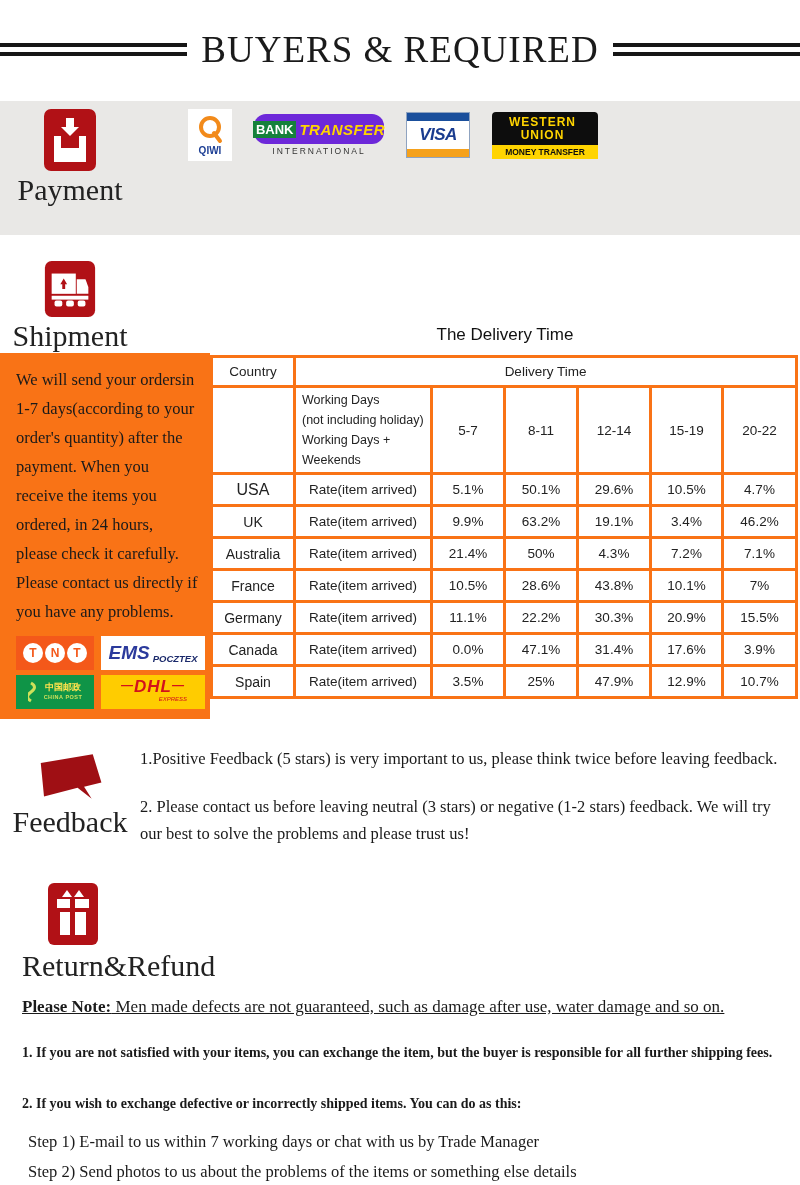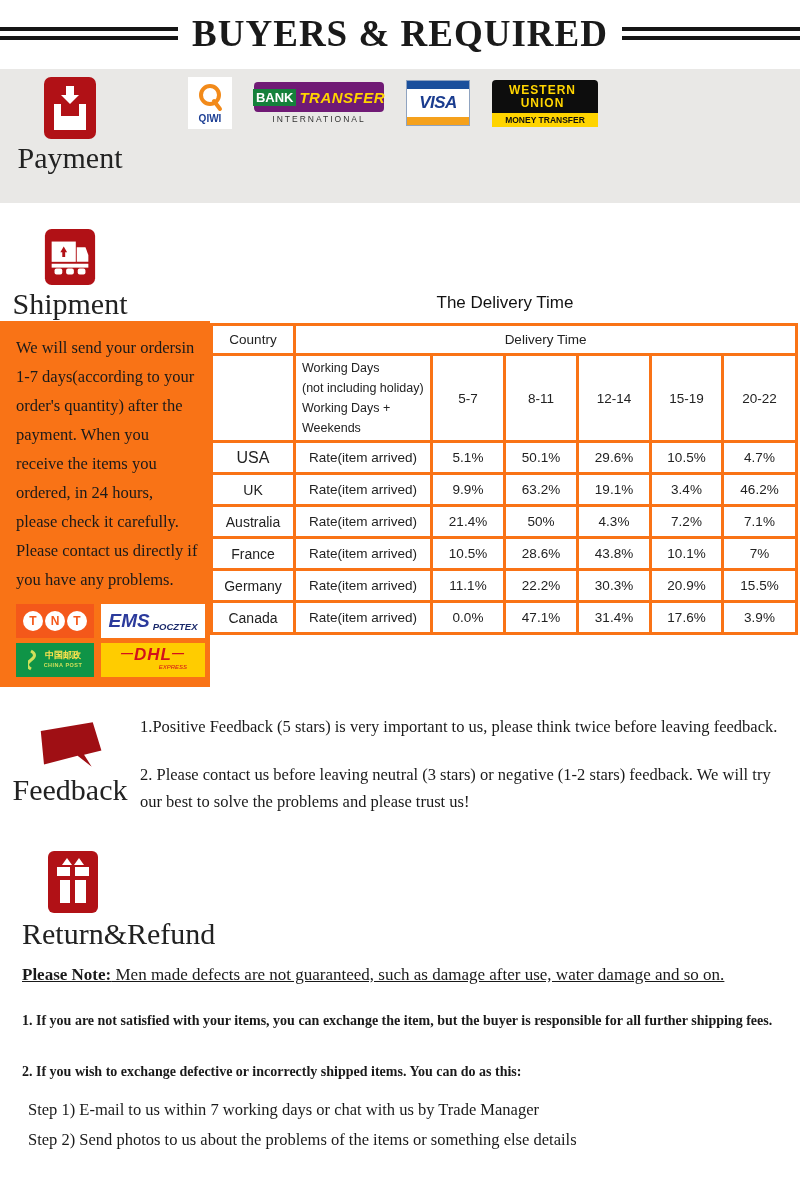--- a/index.html
+++ b/index.html
@@ -2,36 +2,36 @@
 <html><head>
 <meta charset="utf-8">
 <style>
   html,body{margin:0;padding:0;background:#fff;}
   .page{position:relative;width:800px;height:1185px;background:#ffffff;overflow:hidden;
         font-family:"Liberation Serif", serif;color:#1a1a1a;}
 
   
   .hdr{display:flex;align-items:center;padding-top:12px;}
   .hline{flex:1;height:13px;border-top:4px solid #161616;border-bottom:4px solid #161616;box-sizing:border-box;}
-  .hdr h1{margin:0 14px;font-size:37px;font-weight:700;letter-spacing:1px;white-space:nowrap;}
+  .hdr h1{margin:16px 14px;font-size:37px;font-weight:400;letter-spacing:1px;white-space:nowrap;}
 
   
   .icon-col{width:140px;flex:none;display:flex;flex-direction:column;align-items:center;}
   .sec-label{font-size:30px;margin-top:2px;color:#222;}
 
   
   .payment{display:flex;background:#e9e8e6;margin-top:14px;height:134px;box-sizing:border-box;padding-top:8px;}
   .pay-body{flex:1;padding-right:8px;}
   .pay-desc{margin:6px 0 8px;font-size:17px;line-height:27px;max-width:650px;}
   .logos{display:flex;align-items:center;gap:22px;margin-left:48px;}
   .logo{box-sizing:border-box;}
   .qiwi{width:44px;height:52px;background:#fff;display:flex;flex-direction:column;align-items:center;justify-content:center;}
   .qiwi span{font-family:"Liberation Sans",sans-serif;font-weight:bold;font-size:10px;color:#1c3e94;}
   .bank{display:flex;flex-direction:column;align-items:center;}
-  .bank-box{width:130px;height:30px;background:#701a75;border-radius:4px;display:flex;align-items:center;justify-content:center;gap:3px;}
+  .bank-box{width:130px;height:30px;background:#6d28d9;border-radius:12px;display:flex;align-items:center;justify-content:center;gap:3px;}
   .bank-word{background:#15813b;color:#fff;font-family:"Liberation Sans",sans-serif;font-weight:bold;font-size:13px;padding:1px 3px;}
   .transfer-word{color:#ffd400;font-family:"Liberation Sans",sans-serif;font-weight:bold;font-style:italic;font-size:15px;letter-spacing:.5px;}
   .intl{font-family:"Liberation Sans",sans-serif;font-size:8.5px;letter-spacing:2px;color:#333;margin-top:2px;}
   .visa{position:relative;width:64px;height:46px;background:#fff;border:1px solid #8fa3c0;display:flex;align-items:center;justify-content:center;}
   .visa::before{content:"";position:absolute;top:0;left:0;right:0;height:8px;background:#1a4f9c;}
   .visa::after{content:"";position:absolute;bottom:0;left:0;right:0;height:8px;background:#f5a11c;}
   .visa-word{font-family:"Liberation Sans",sans-serif;font-weight:bold;font-style:italic;font-size:17px;color:#1a3c8f;letter-spacing:-.5px;}
   .wu{width:106px;display:flex;flex-direction:column;}
   .wu-top{background:#0d0d0d;border-radius:4px 4px 0 0;padding:4px 4px 3px;display:flex;flex-direction:column;align-items:center;border-right:5px solid #0d0d0d;}
   .wu-top span{color:#ffd400;font-family:"Liberation Sans",sans-serif;font-weight:bold;font-size:12px;letter-spacing:1px;line-height:13px;}
@@ -268,20 +268,29 @@
       </tr>
       <tr class="drow">
         <td class="country">Canada</td>
         <td>Rate(item arrived)</td>
         <td>0.0%</td>
         <td>47.1%</td>
         <td>31.4%</td>
         <td>17.6%</td>
         <td>3.9%</td>
       </tr>
+      <tr class="drow">
+        <td class="country">Spain</td>
+        <td>Rate(item arrived)</td>
+        <td>3.5%</td>
+        <td>25%</td>
+        <td>47.9%</td>
+        <td>12.9%</td>
+        <td>10.7%</td>
+      </tr>
     </tbody>
       </table>
   </section>
 
   <section class="feedback">
     <div class="icon-col">
       <svg width="78" height="52" viewBox="0 0 66 48">
         <polygon points="6,11 54,3 62,29 46,33 53,44 40,34 9,42" fill="#9f0f14"></polygon>
       </svg>
       <div class="sec-label">Feedback</div>

